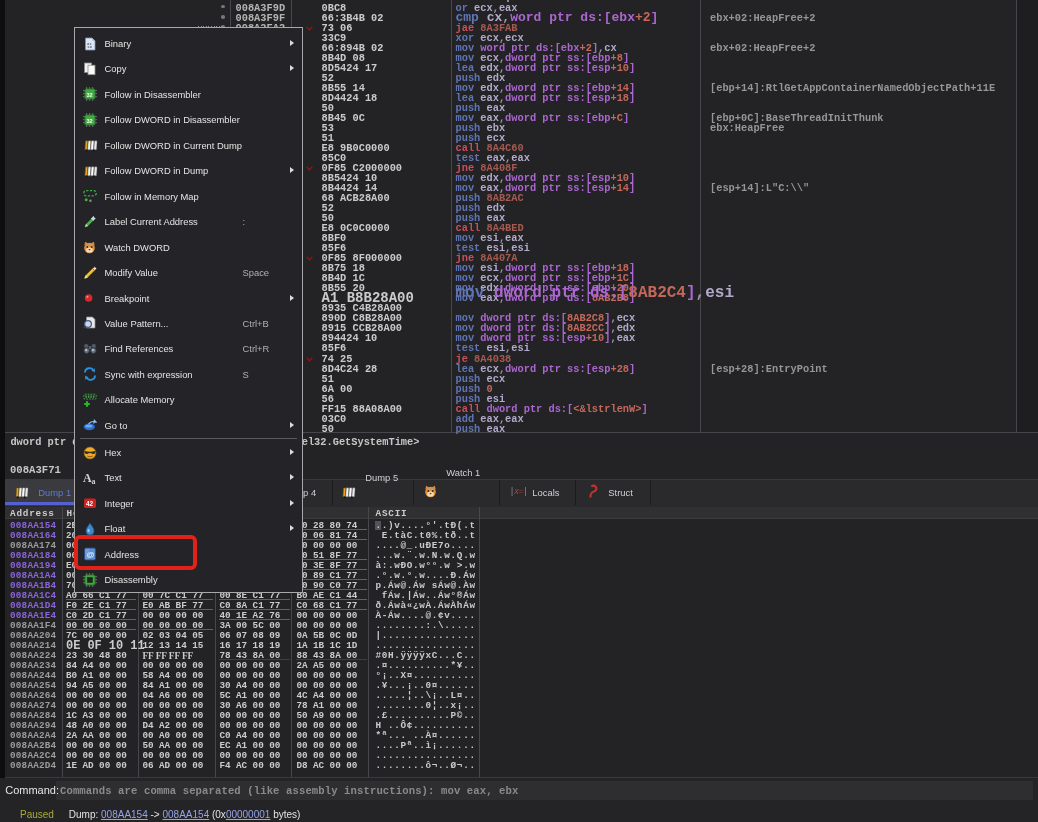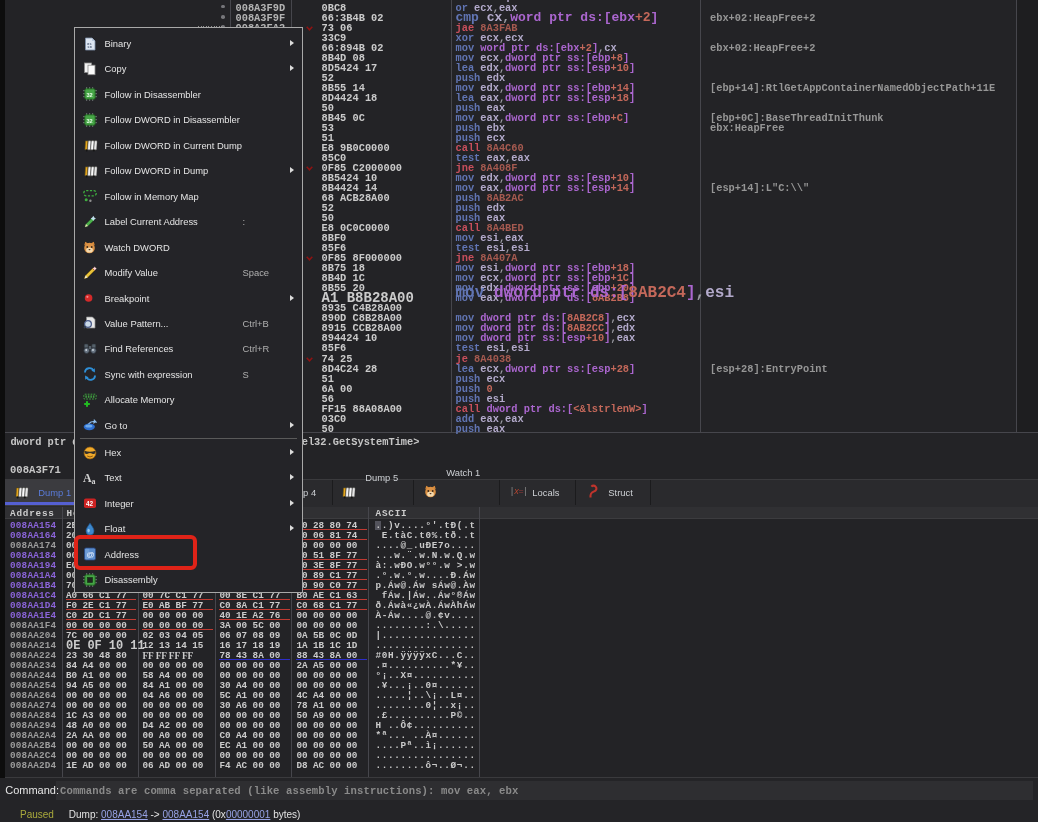--- a/index.html
+++ b/index.html
@@ -276,21 +276,21 @@
 <div class="ab " style="left:66px;top:581.0px;font-family:'Liberation Mono',monospace;font-weight:bold;font-size:9.3px;line-height:10px;white-space:pre;color:#cbcbcb;letter-spacing:-0.06px">70 1F C1 77</div>
 <div class="ab " style="left:142.5px;top:581.0px;font-family:'Liberation Mono',monospace;font-weight:bold;font-size:9.3px;line-height:10px;white-space:pre;color:#cbcbcb;letter-spacing:-0.06px">40 0E C1 77</div>
 <div class="ab " style="left:219.5px;top:581.0px;font-family:'Liberation Mono',monospace;font-weight:bold;font-size:9.3px;line-height:10px;white-space:pre;color:#cbcbcb;letter-spacing:-0.06px">20 73 C1 77</div>
 <div class="ab " style="left:296.5px;top:581.0px;font-family:'Liberation Mono',monospace;font-weight:bold;font-size:9.3px;line-height:10px;white-space:pre;color:#cbcbcb;letter-spacing:-0.06px">40 90 C0 77</div>
 <div class="ab " style="left:296.0px;top:588.6px;width:70.5px;height:1.6px;background:#c03a32"></div>
 <div class="ab " style="left:375.5px;top:581.0px;font-family:'Liberation Mono',monospace;font-weight:bold;font-size:9.3px;line-height:10px;white-space:pre;color:#cbcbcb;letter-spacing:0.68px">p.Áw@.Áw sÁw@.Àw</div>
 <div class="ab " style="left:10px;top:591.0px;font-family:'Liberation Mono',monospace;font-weight:bold;font-size:9.3px;line-height:10px;white-space:pre;color:#8a64d8;letter-spacing:0.22px">008AA1C4</div>
 <div class="ab " style="left:66px;top:591.0px;font-family:'Liberation Mono',monospace;font-weight:bold;font-size:9.3px;line-height:10px;white-space:pre;color:#cbcbcb;letter-spacing:-0.06px">A0 66 C1 77</div>
 <div class="ab " style="left:142.5px;top:591.0px;font-family:'Liberation Mono',monospace;font-weight:bold;font-size:9.3px;line-height:10px;white-space:pre;color:#cbcbcb;letter-spacing:-0.06px">00 7C C1 77</div>
 <div class="ab " style="left:219.5px;top:591.0px;font-family:'Liberation Mono',monospace;font-weight:bold;font-size:9.3px;line-height:10px;white-space:pre;color:#cbcbcb;letter-spacing:-0.06px">00 8E C1 77</div>
-<div class="ab " style="left:296.5px;top:591.0px;font-family:'Liberation Mono',monospace;font-weight:bold;font-size:9.3px;line-height:10px;white-space:pre;color:#cbcbcb;letter-spacing:-0.06px">B0 AE C1 63</div>
+<div class="ab " style="left:296.5px;top:591.0px;font-family:'Liberation Mono',monospace;font-weight:bold;font-size:9.3px;line-height:10px;white-space:pre;color:#cbcbcb;letter-spacing:-0.06px">B0 AE C1 44</div>
 <div class="ab " style="left:65.5px;top:598.6px;width:70.5px;height:1.6px;background:#c03a32"></div>
 <div class="ab " style="left:142.0px;top:598.6px;width:70.5px;height:1.6px;background:#c03a32"></div>
 <div class="ab " style="left:219.0px;top:598.6px;width:70.5px;height:1.6px;background:#c03a32"></div>
 <div class="ab " style="left:296.0px;top:598.6px;width:70.5px;height:1.6px;background:#c03a32"></div>
 <div class="ab " style="left:375.5px;top:591.0px;font-family:'Liberation Mono',monospace;font-weight:bold;font-size:9.3px;line-height:10px;white-space:pre;color:#cbcbcb;letter-spacing:0.68px">&nbsp;fÁw.|Áw..Áw°®Áw</div>
 <div class="ab " style="left:10px;top:601.0px;font-family:'Liberation Mono',monospace;font-weight:bold;font-size:9.3px;line-height:10px;white-space:pre;color:#8a64d8;letter-spacing:0.22px">008AA1D4</div>
 <div class="ab " style="left:66px;top:601.0px;font-family:'Liberation Mono',monospace;font-weight:bold;font-size:9.3px;line-height:10px;white-space:pre;color:#cbcbcb;letter-spacing:-0.06px">F0 2E C1 77</div>
 <div class="ab " style="left:142.5px;top:601.0px;font-family:'Liberation Mono',monospace;font-weight:bold;font-size:9.3px;line-height:10px;white-space:pre;color:#cbcbcb;letter-spacing:-0.06px">E0 AB BF 77</div>
 <div class="ab " style="left:219.5px;top:601.0px;font-family:'Liberation Mono',monospace;font-weight:bold;font-size:9.3px;line-height:10px;white-space:pre;color:#cbcbcb;letter-spacing:-0.06px">C0 8A C1 77</div>
 <div class="ab " style="left:296.5px;top:601.0px;font-family:'Liberation Mono',monospace;font-weight:bold;font-size:9.3px;line-height:10px;white-space:pre;color:#cbcbcb;letter-spacing:-0.06px">C0 68 C1 77</div>

